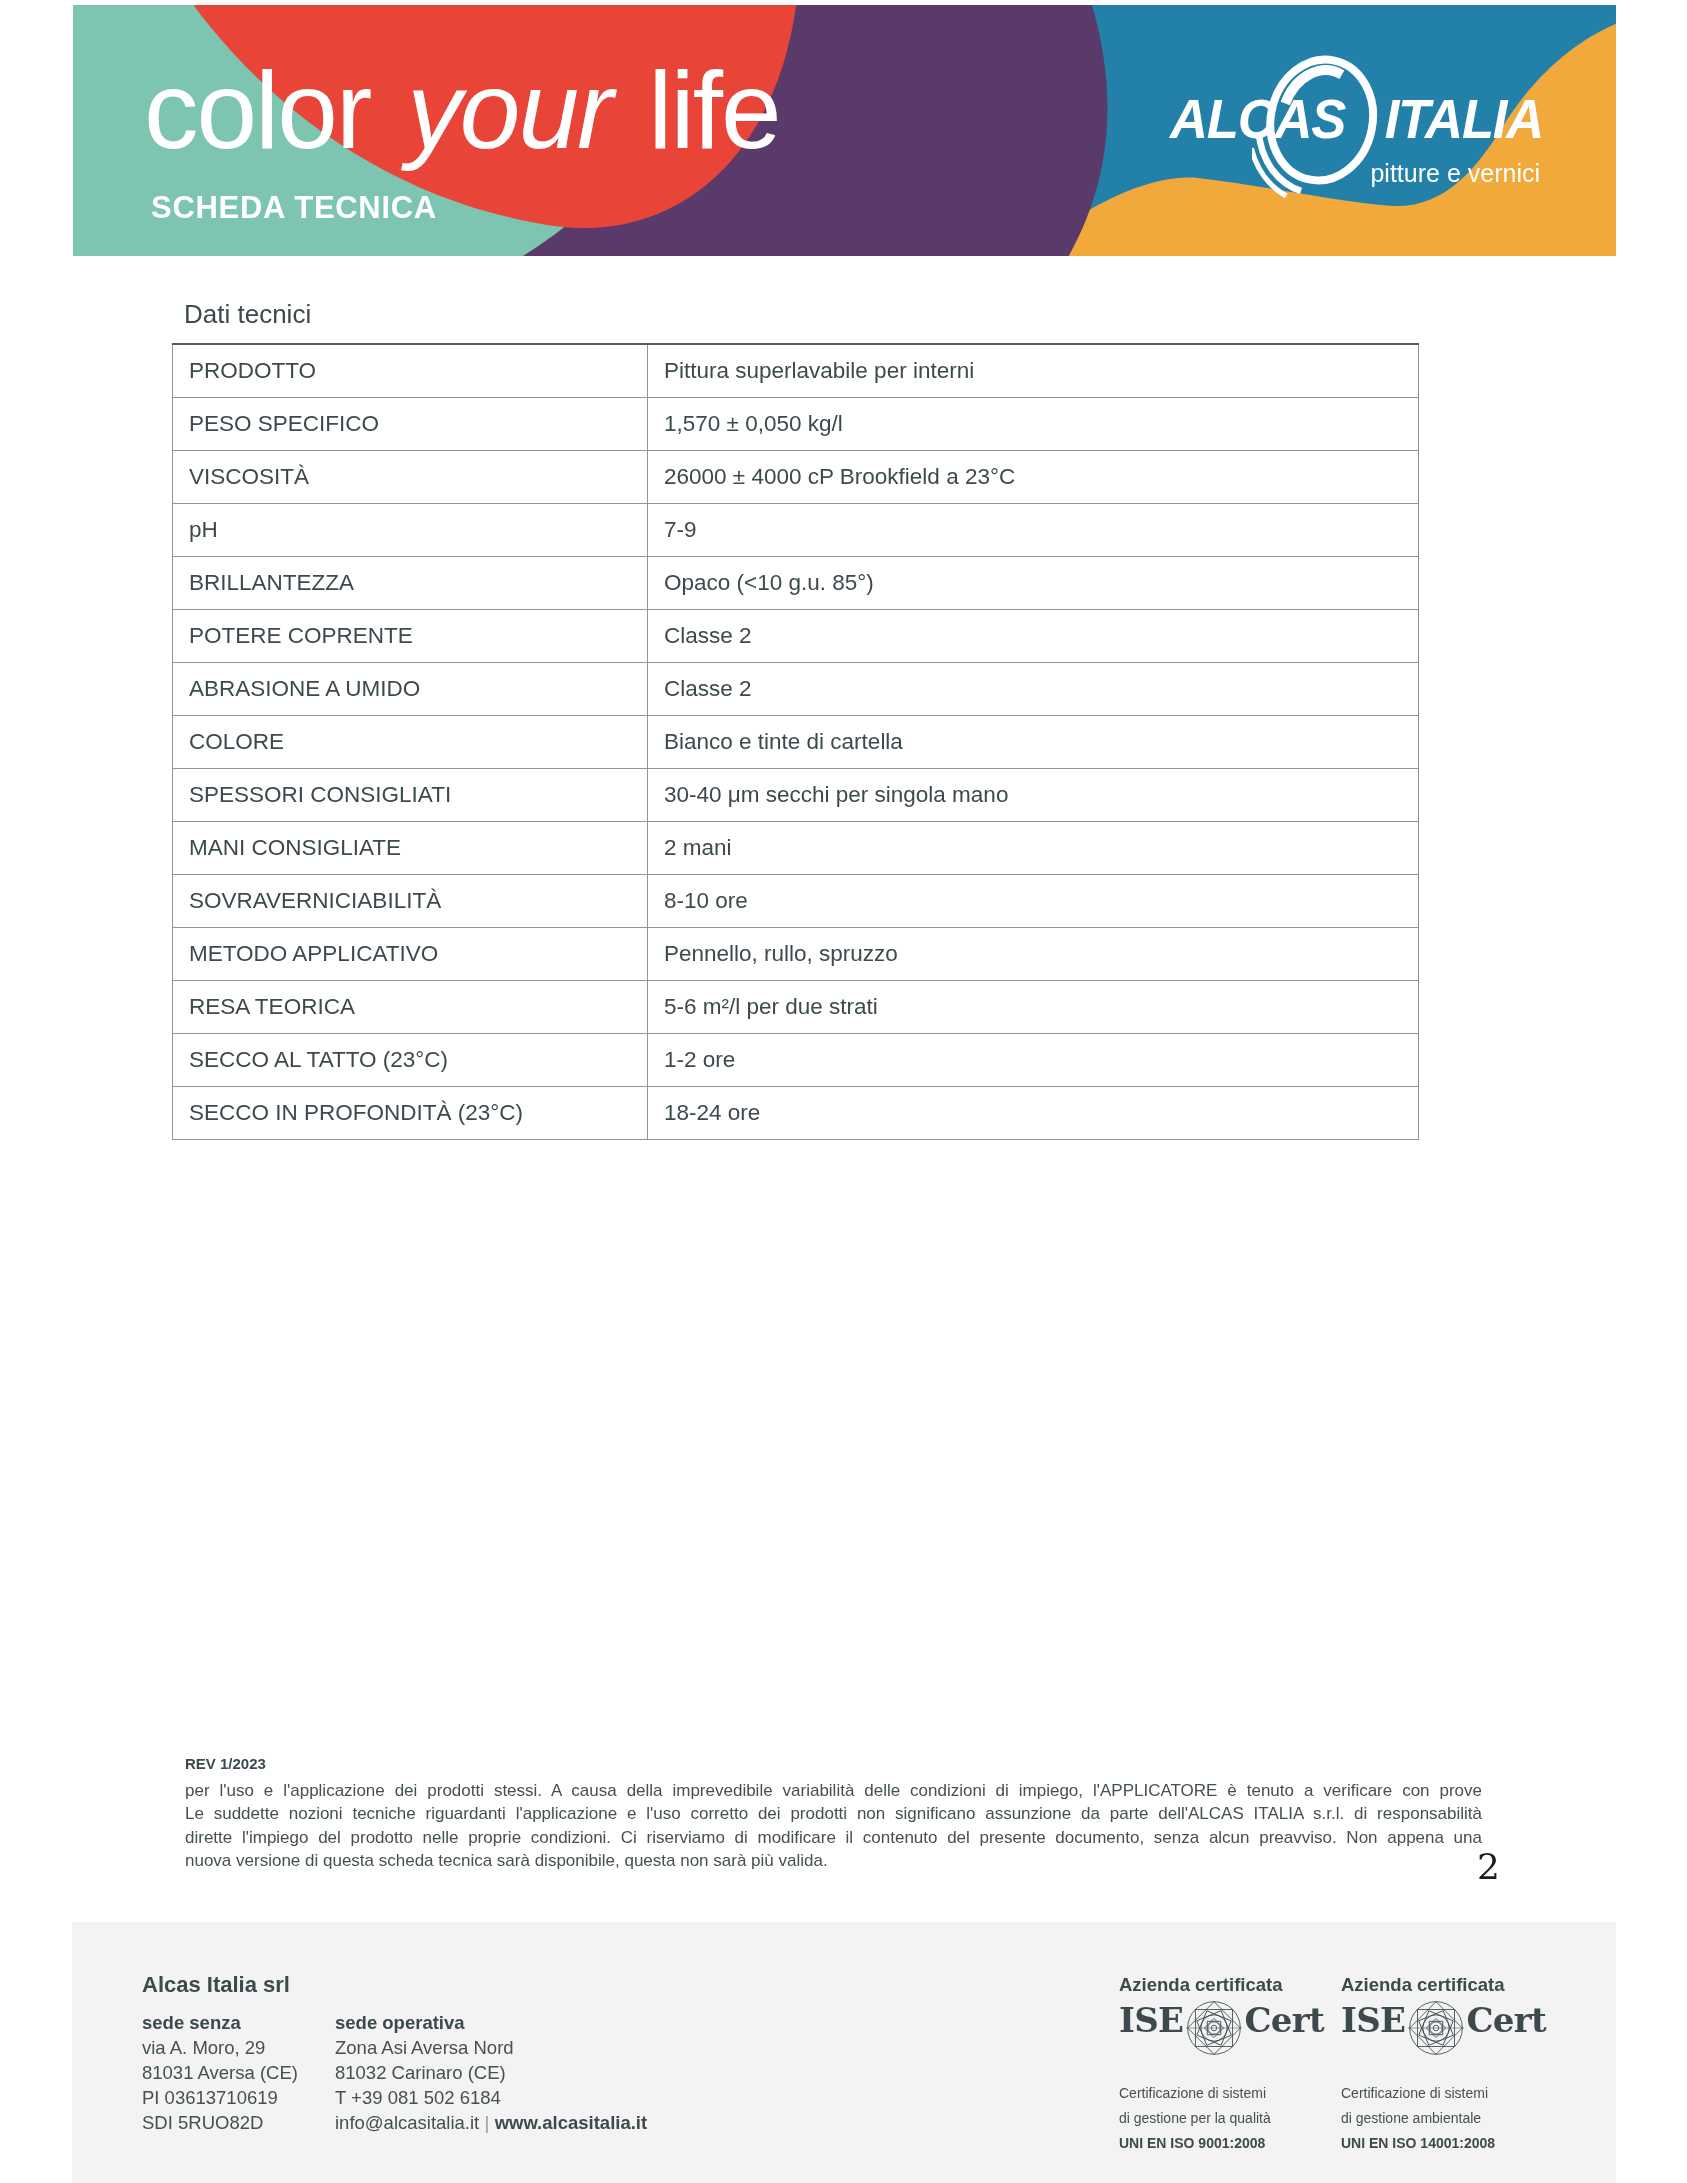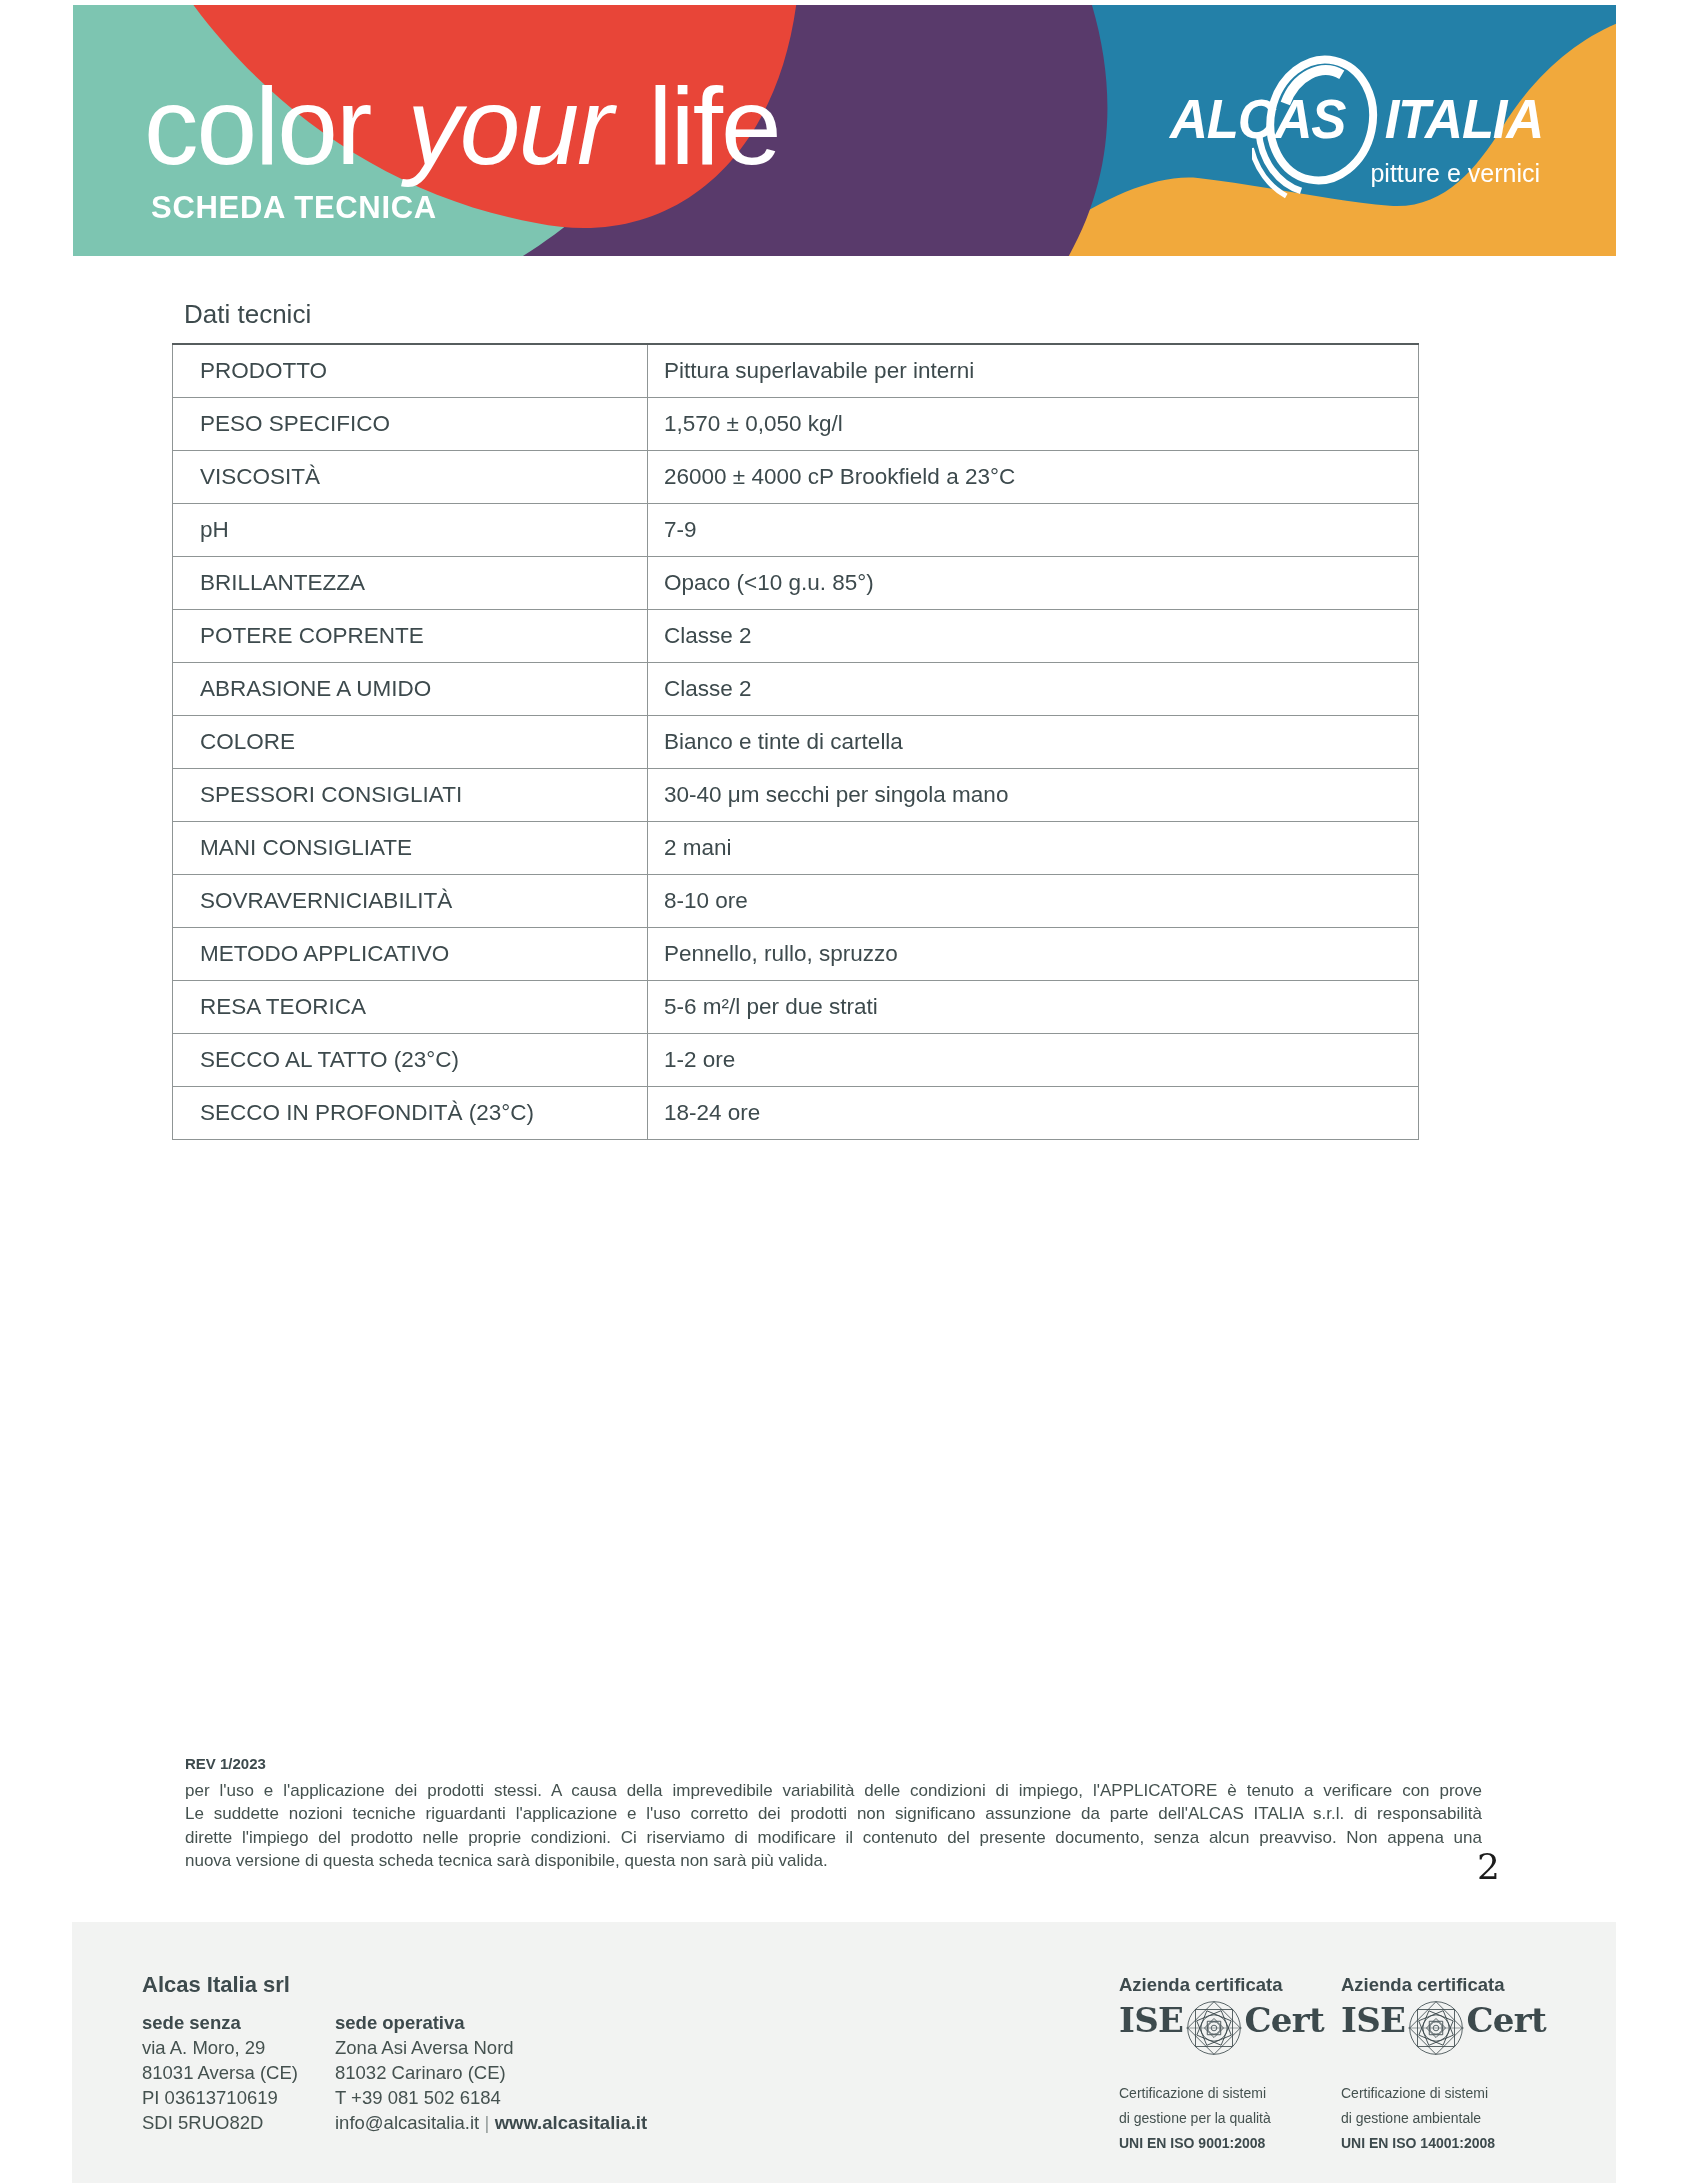--- a/index.html
+++ b/index.html
@@ -6,39 +6,39 @@
     --teal:#7DC5B1; --red:#E84538; --purple:#593A6B; --blue:#2380A8;
     --yellow:#F1A93C; --ink:#3D4A4D; --text:#44514F; --border:#8F9595;
     --border-dark:#565D5E; --footer-bg:#F2F3F2; --white:#FFFFFF;
   }
   *{margin:0;padding:0;box-sizing:border-box}
   html,body{width:1687px;height:2183px}
   body{position:relative;background:#fff;font-family:"Liberation Sans",sans-serif;overflow:hidden}
 
   
   .header-art{position:absolute;left:73px;top:5.3px;width:1543px;height:251px}
-  .tagline{position:absolute;left:144px;top:72px;display:flex;align-items:baseline;gap:37px;
+  .tagline{position:absolute;left:144px;top:56px;display:flex;align-items:baseline;gap:37px;
            color:var(--white);font-size:109px;line-height:1;font-weight:300;letter-spacing:-2px;white-space:nowrap}
   .tagline .your{font-weight:normal;font-style:italic}
   .header-subtitle{position:absolute;left:151px;top:190px;font-size:31px;font-weight:bold;
            color:var(--white);letter-spacing:0.7px;white-space:nowrap}
   .brand{position:absolute;left:1170px;top:91px;display:flex;gap:42px;font-size:56px;line-height:1;
            font-weight:bold;font-style:italic;color:var(--white);transform:scaleX(.94);
            transform-origin:left;letter-spacing:-1.3px;white-space:nowrap}
   .brand-swoosh{position:absolute;left:1252px;top:44px;width:146px;height:193px}
   .brand-tagline{position:absolute;right:147px;top:159px;font-size:25px;color:var(--white);white-space:nowrap}
 
   
   .section-title{position:absolute;left:184px;top:299px;font-size:26px;font-weight:normal;color:var(--ink)}
   table.tech{position:absolute;left:172px;top:343px;width:1247px;border-collapse:collapse;table-layout:fixed;
            font-size:22.5px;color:var(--ink);border:1.3px solid var(--border);border-top:2.6px solid var(--border-dark)}
   table.tech col.c1{width:475px}
   table.tech tr{height:53px}
   table.tech td{border:1.3px solid var(--border);vertical-align:middle;overflow:hidden;white-space:nowrap}
-  table.tech td.lbl{padding-left:27px}
+  table.tech td.lbl{padding-left:16px}
   table.tech td.val{padding-left:16px}
 
   
   .disclaimer{position:absolute;left:185px;top:1755px;width:1297px;color:var(--text)}
   .disclaimer .rev{font-size:15px;font-weight:bold;color:var(--ink);margin-bottom:6.6px}
   .disclaimer .line{font-size:17px;line-height:23.5px;text-align:justify;text-align-last:justify;white-space:normal}
   .disclaimer .line.last{text-align:left;text-align-last:left}
   .page-number{position:absolute;left:1477px;top:1846px;font-size:36px;color:#1c1c1c;
            font-family:"DejaVu Serif",serif}
 

